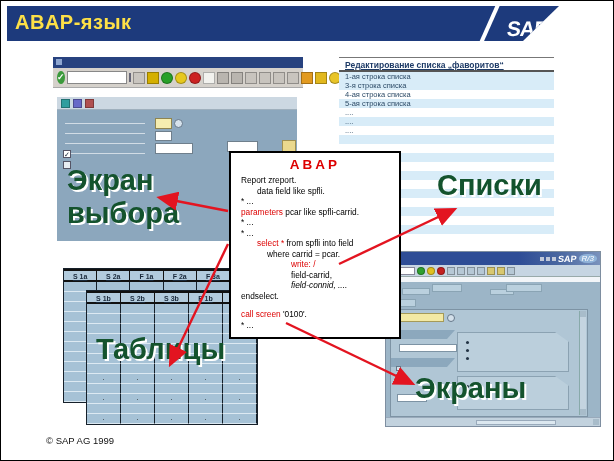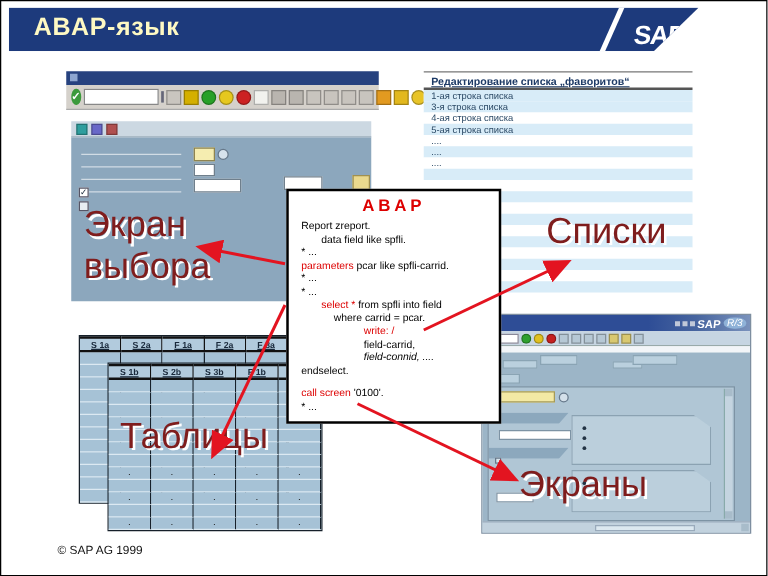--- a/index.html
+++ b/index.html
@@ -2,28 +2,28 @@
 <html><head>
 <meta charset="utf-8">
 <style>
   html,body{margin:0;padding:0;background:#888;}
   *{box-sizing:border-box;font-family:"Liberation Sans",sans-serif;}
   #slide{position:relative;width:614px;height:461px;background:#fff;border:1px solid #000;overflow:hidden;}
 
   
   .header-bar{position:absolute;left:6px;top:5px;width:552px;height:35px;background:#1d3a7c;
     clip-path:polygon(0 0,100% 0,calc(100% - 36px) 100%,0 100%);}
-  .header-title{position:absolute;left:20px;top:5px;font-size:20px;font-weight:bold;color:#fef9c3;letter-spacing:.5px;}
+  .header-title{position:absolute;left:8px;top:5px;font-size:20px;font-weight:bold;color:#fde047;letter-spacing:.5px;}
   .header-stripe{position:absolute;right:68px;top:-6px;width:4px;height:50px;background:#fff;transform:rotate(24deg);}
   .header-sap{position:absolute;right:12px;bottom:0px;font-size:21px;font-weight:bold;color:#fff;transform:skewX(-6deg);letter-spacing:-1px;}
 
   .footer{position:absolute;left:45px;top:434px;font-size:9.5px;color:#111;}
 
   
-  .win-label{position:absolute;font-weight:normal;font-size:29px;line-height:33px;color:#7f1d1d;
+  .win-label{position:absolute;font-weight:bold;font-size:29px;line-height:33px;color:#14532d;
     text-shadow:2px 2px 0 #ffffff;white-space:nowrap;z-index:5;}
 
   
   .gui-win{position:absolute;left:52px;top:56px;width:250px;}
   .gui-titlebar{height:11px;background:#27427f;position:relative;}
   .gui-titleicon{position:absolute;left:3px;top:2px;width:6px;height:6px;background:#8ea6d0;}
   .gui-toolbar{height:20px;background:#d5d1cb;border-bottom:1px solid #aaa;display:flex;align-items:center;gap:2px;padding:0 4px;}
   .chip{display:inline-block;width:12px;height:12px;border:1px solid rgba(0,0,0,.28);flex:0 0 auto;}
   .chip.circle{border-radius:50%;}
   .chip-enter{width:13px;height:13px;border-radius:50%;background:#3c9a3c;color:#fff;font-size:9px;line-height:12px;text-align:center;font-weight:bold;}

